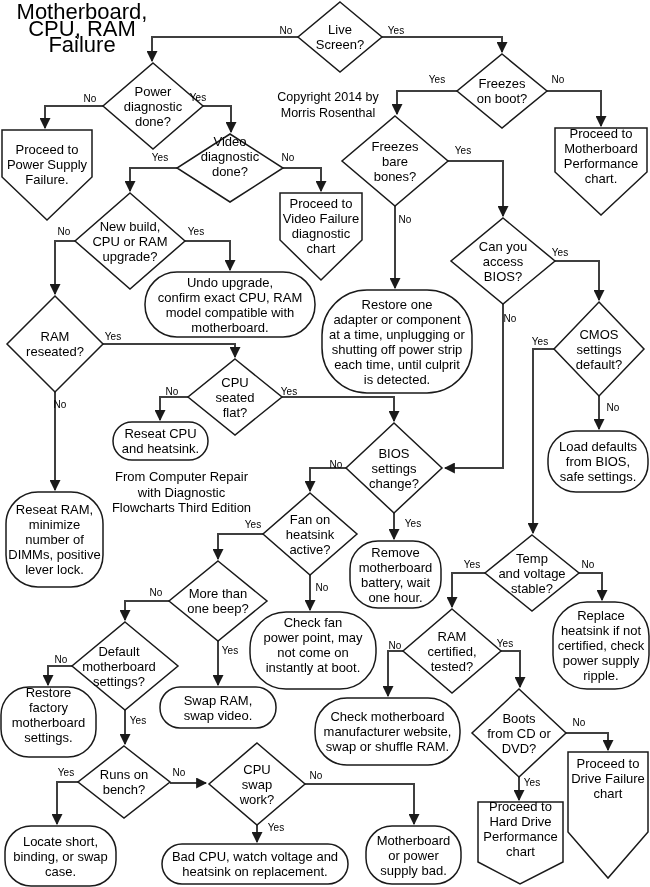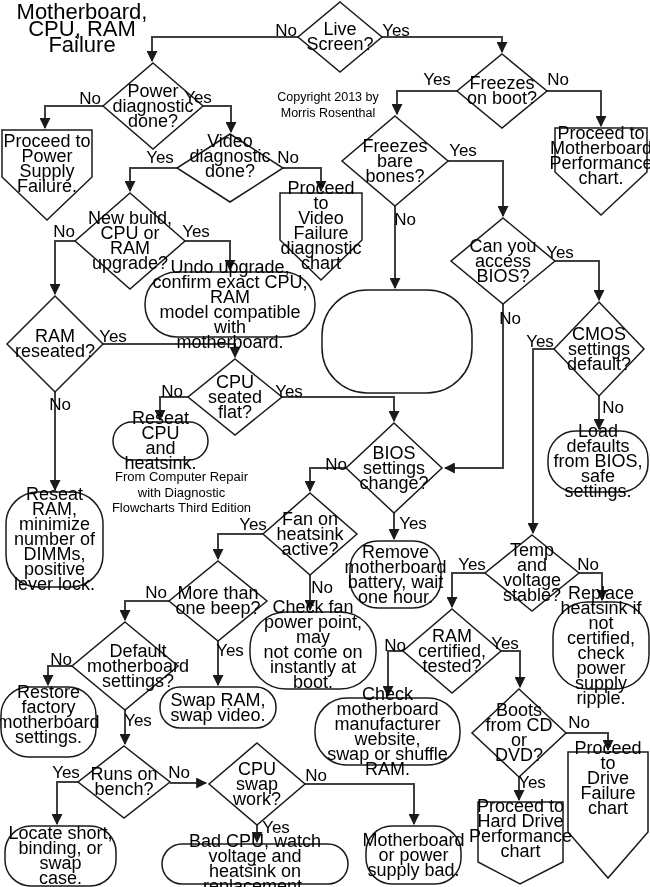--- a/index.html
+++ b/index.html
@@ -1,22 +1,22 @@
 <!DOCTYPE html>
 <html><head>
 <meta charset="utf-8">
 <style>
   html,body { margin:0; padding:0; background:#fff; }
   .stage { position:relative; width:650px; height:887px; background:#fff;
            font-family:"Liberation Sans","DejaVu Sans",sans-serif; color:#000; overflow:hidden; }
   svg.layer { position:absolute; left:0; top:0; }
   .node { position:absolute; display:flex; align-items:center; justify-content:center;
-          text-align:center; white-space:pre-line; font-size:18px; line-height:15px; }
+          text-align:center; white-space:pre-line; font-size:13px; line-height:15px; }
   .elabel { position:absolute; width:30px; height:15px; text-align:center;
-            font-size:17px; line-height:15px; }
+            font-size:10px; line-height:15px; }
   .title { position:absolute; left:8px; top:4px; width:148px; text-align:center;
            font-size:22px; line-height:16.5px; white-space:pre-line; }
   .note { position:absolute; text-align:center; white-space:pre-line;
           font-size:12.5px; line-height:15.5px; }
   .note.copyright { left:263px; top:90px; width:130px; }
   .note.attribution { left:94px; top:469px; width:175px; font-size:13px; }
 </style>
 </head>
 <body>
 
@@ -106,21 +106,21 @@
     <polygon points="280,193 362,193 362,240 321,280 280,240"></polygon>
     <polygon points="555,128 647,128 647,172 601,215 555,172"></polygon>
     <polygon points="568,752 648,752 648,832 608,878 568,832"></polygon>
     <polygon points="478,802 563,802 563,862 520,884 478,862"></polygon>
   </g>
 </svg>
 
 <div class="title">Motherboard,
 CPU, RAM
 Failure</div>
-<div class="note copyright">Copyright 2013 by
+<div class="note copyright">Copyright 2014 by
 Morris Rosenthal</div>
 <div class="note attribution">From Computer Repair
 with Diagnostic
 Flowcharts Third Edition</div>
 
 <div class="node" style="left:302px;top:8px;width:76px;height:58px">Live
 Screen?</div>
 <div class="node" style="left:108px;top:68px;width:90px;height:76px">Power
 diagnostic
 done?</div>
@@ -147,41 +147,47 @@
 seated
 flat?</div>
 <div class="node" style="left:351px;top:428px;width:86px;height:80px">BIOS
 settings
 change?</div>
 <div class="node" style="left:268px;top:498px;width:84px;height:72px">Fan on
 heatsink
 active?</div>
 <div class="node" style="left:174px;top:566px;width:88px;height:70px">More than
 one beep?</div>
-<div class="node" style="left:90px;top:627px;width:96px;height:78px">Default
+<div class="node" style="left:71px;top:627px;width:96px;height:78px">Default
 motherboard
 settings?</div>
 <div class="node" style="left:83px;top:751px;width:82px;height:62px">Runs on
 bench?</div>
 <div class="node" style="left:214px;top:748px;width:86px;height:72px">CPU
 swap
 work?</div>
 <div class="node" style="left:490px;top:540px;width:84px;height:66px">Temp
 and voltage
 stable?</div>
 <div class="node" style="left:408px;top:614px;width:88px;height:74px">RAM
 certified,
 tested?</div>
 <div class="node" style="left:477px;top:694px;width:84px;height:78px">Boots
 from CD or
 DVD?</div>
 <div class="node" style="left:145px;top:272px;width:170px;height:65px">Undo upgrade,
 confirm exact CPU, RAM
 model compatible with
 motherboard.</div>
+<div class="node" style="left:319px;top:290px;width:156px;height:103px">Restore one
+adapter or component
+at a time, unplugging or
+shutting off power strip
+each time, until culprit
+is detected.</div>
 <div class="node" style="left:113px;top:422px;width:95px;height:38px">Reseat CPU
 and heatsink.</div>
 <div class="node" style="left:6px;top:492px;width:97px;height:95px">Reseat RAM,
 minimize
 number of
 DIMMs, positive
 lever lock.</div>
 <div class="node" style="left:548px;top:431px;width:100px;height:61px">Load defaults
 from BIOS,
 safe settings.</div>

